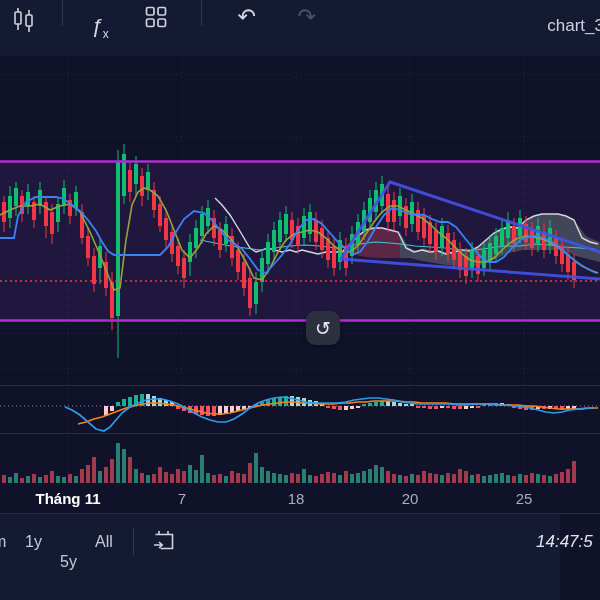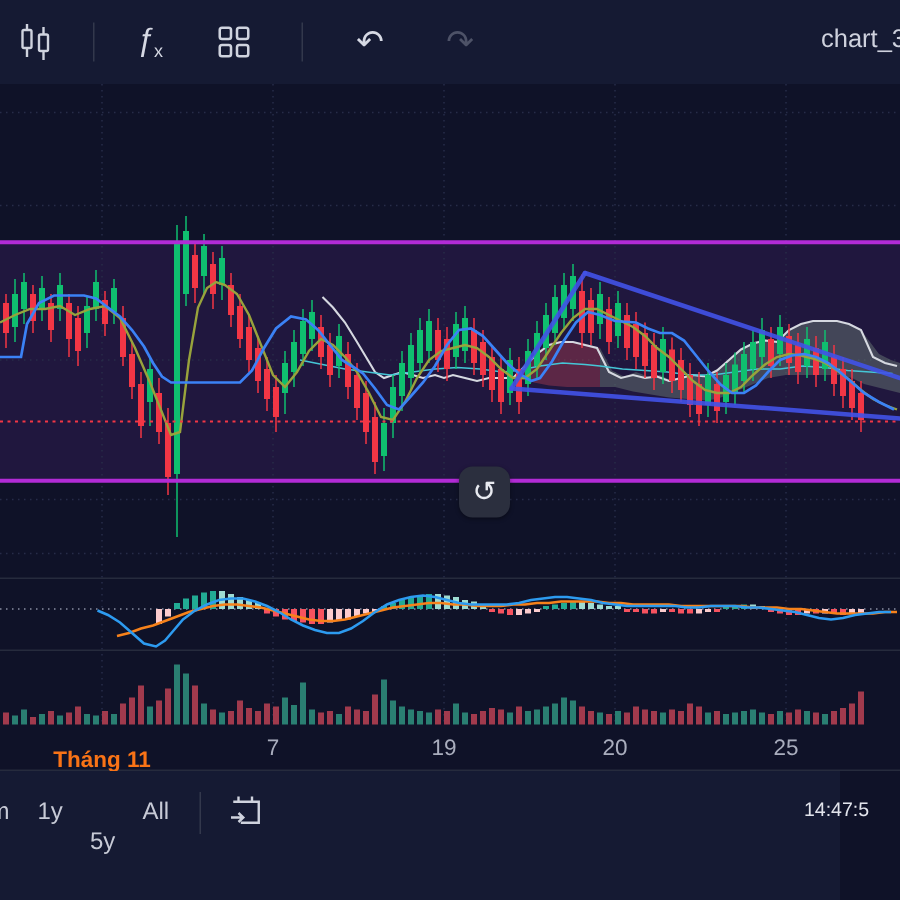--- a/index.html
+++ b/index.html
@@ -1,20 +1,20 @@
 <!DOCTYPE html>
 <html><head>
 <meta charset="utf-8">
 <style>
   html,body{margin:0;padding:0;background:#0f1228;}
   #app{position:relative;width:600px;height:600px;overflow:hidden;
        font-family:"Liberation Sans",sans-serif;background:#0f1228;color:#d6d9e4;}
   
   #header{position:absolute;left:0;top:0;width:600px;height:56px;background:#151a33;
-          border-bottom:1px solid #262b3d;display:flex;align-items:center;gap:12px;}
+          border-bottom:1px solid #262b3d;display:flex;gap:12px;}
   .hicon{display:flex;align-items:center;justify-content:center;color:#cfd3de;}
   .vdiv{width:1px;height:26px;background:#33384c;}
   #candle-tool{width:40px;height:40px;margin-left:4px;}
   #fx-group{display:flex;align-items:center;gap:8px;margin-left:16px;cursor:default;}
   #fx-glyph{font-style:italic;font-size:21px;color:#d6d9e4;}
   #fx-glyph sub{font-size:12px;font-style:normal;}
   #indicators-label{font-size:17px;color:#d6d9e4;letter-spacing:.2px;}
   #grid-icon{margin-left:18px;width:34px;height:34px;}
   #undo-btn{margin-left:16px;font-size:22px;color:#d6d9e4;width:34px;height:34px;}
   #redo-btn{margin-left:14px;font-size:22px;color:#4d5267;width:34px;height:34px;}
@@ -22,31 +22,31 @@
   
   #chart-wrap{position:absolute;left:0;top:56px;width:600px;height:428px;background:#0f1228;}
   #chart-svg{display:block;}
   #reload-btn{position:absolute;left:306px;top:255px;width:34px;height:34px;border-radius:9px;
       background:#2b2f3e;display:flex;align-items:center;justify-content:center;
       color:#e8eaf0;font-size:19px;box-shadow:0 1px 3px rgba(0,0,0,.4);cursor:pointer;}
   
   #axis-row{position:absolute;left:0;top:484px;width:600px;height:29px;background:#0f1228;
             border-bottom:1px solid #262b3d;}
   .axis-label{position:absolute;top:6px;transform:translateX(-50%);font-size:15px;color:#a9adbd;}
-  .axis-label.bold{font-weight:bold;color:#f97316;font-size:15px;margin-top:8px;}
+  .axis-label.bold{font-weight:bold;color:#ffffff;font-size:15px;}
   
   #bottom-bar{position:absolute;left:0;top:514px;width:560px;height:86px;background:#151a33;}
   .range-btn{position:absolute;top:19px;font-size:16px;color:#c7cad6;cursor:pointer;}
   #range-partial{left:-7px;}
   #range-1y{left:25px;}
   #range-5y{left:60px;margin-top:20px;}
   #range-all{left:95px;}
   #bb-div{position:absolute;left:133px;top:14px;width:1px;height:28px;background:#33384c;}
   #goto-date-btn{position:absolute;left:151px;top:14px;width:28px;height:28px;color:#cfd3de;}
-  #clock{position:absolute;left:536px;top:18px;font-size:13px;color:#e2e4ec;white-space:nowrap;}
+  #clock{position:absolute;left:536px;top:18px;font-size:17px;color:#e2e4ec;white-space:nowrap;font-style:italic;}
 </style>
 </head>
 <body>
 
 <div id="app">
 
   <div id="header">
     <div class="hicon" id="candle-tool">
       <svg width="22" height="26" viewBox="0 0 22 26" fill="none" stroke="#cfd3de" stroke-width="1.6">
         <line x1="5" y1="1" x2="5" y2="5"></line>
@@ -475,21 +475,21 @@
         <rect x="572" y="461" width="4" height="22" fill="#a13a4d"></rect>
       </svg>
     <div id="reload-btn">
       <span>↺</span>
     </div>
   </div>
 
   <div id="axis-row">
       <span class="axis-label bold" style="left: 68px;">Tháng 11</span>
       <span class="axis-label" style="left: 182px;">7</span>
-      <span class="axis-label" style="left: 296px;">19</span>
+      <span class="axis-label" style="left: 296px;">18</span>
       <span class="axis-label" style="left: 410px;">20</span>
       <span class="axis-label" style="left: 524px;">25</span>
     </div>
 
   <div id="bottom-bar">
     <span class="range-btn" id="range-partial">m</span>
     <span class="range-btn" id="range-1y">1y</span>
     <span class="range-btn" id="range-5y">5y</span>
     <span class="range-btn" id="range-all">All</span>
     <div id="bb-div"></div>

